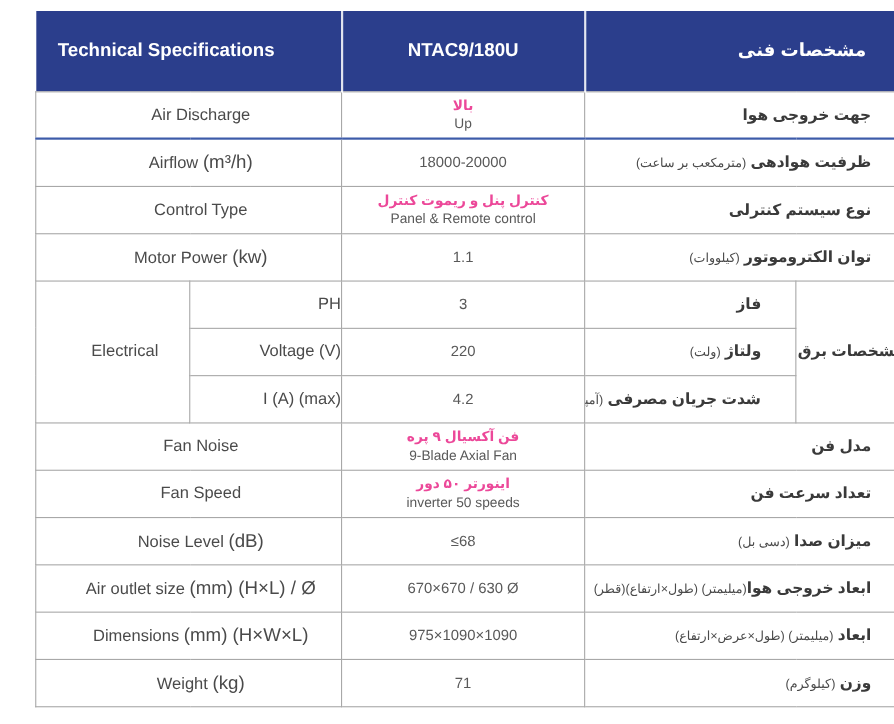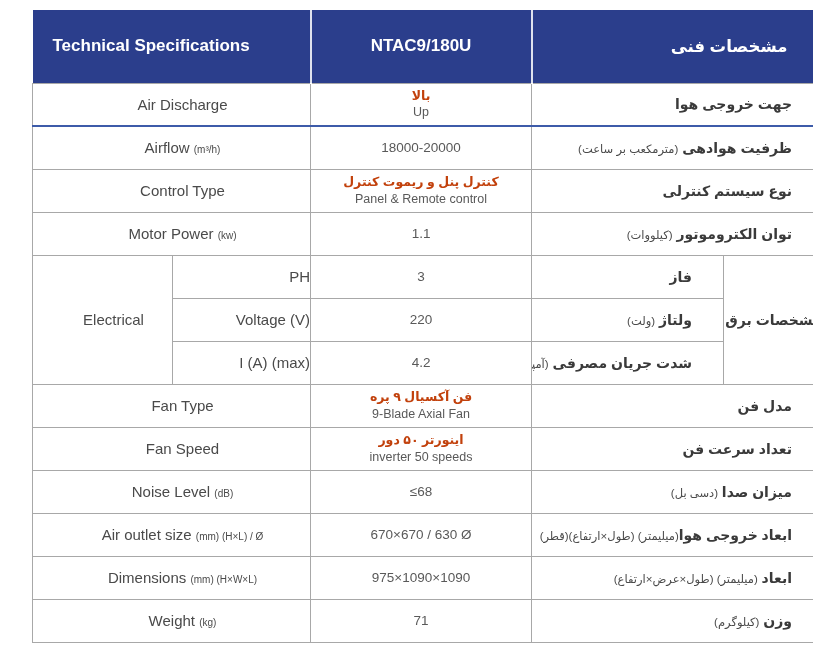--- a/index.html
+++ b/index.html
@@ -26,28 +26,28 @@
   }
   th.h-en{text-align:left;padding-left:20px;font-size:17px;}
   th.h-model{text-align:center;font-size:17px;border-left:2px solid rgba(255,255,255,.85);}
   th.h-fa{text-align:right;padding-right:36px;font-size:16.5px;direction:rtl;border-left:2px solid rgba(255,255,255,.85);}
 
   
   td.en{
     text-align:center;padding-left:22px;color:#4A4A4A;font-size:15px;
     white-space:nowrap;
   }
-  td.en .sub{font-size:10px;color:#4A4A4A;}
+  td.en .sub{font-size:17px;color:#4A4A4A;}
   td.en-sub{
     text-align:right;padding-left:14px;color:#4A4A4A;font-size:15px;white-space:nowrap;
   }
 
   
   td.val{text-align:center;color:#595959;font-size:13.5px;}
-  .value-fa{display:block;font-weight:bold;font-size:12.5px;color:#c2410c;line-height:1.3;direction:rtl;}
+  .value-fa{display:block;font-weight:bold;font-size:12.5px;color:#ec4899;line-height:1.3;direction:rtl;}
   .value-en{display:block;font-size:12.5px;color:#595959;line-height:1.3;}
 
   
   td.fa{
     direction:rtl;text-align:right;padding-right:31px;
     font-weight:bold;font-size:14px;color:#3A3A3A;white-space:nowrap;
   }
   td.fa .sub{font-weight:normal;font-size:11.5px;color:#4A4A4A;}
   td.fa-group{
     direction:rtl;text-align:center;font-weight:bold;font-size:14px;color:#3A3A3A;
@@ -121,21 +121,21 @@
         <td class="fa"><span>ولتاژ</span> <span class="sub">(ولت)</span></td>
       </tr>
 
       <tr class="body-row">
         <td class="en-sub">I (A) (max)</td>
         <td class="val">4.2</td>
         <td class="fa"><span>شدت جریان مصرفی</span> <span class="sub">(آمپر)</span></td>
       </tr>
 
       <tr class="body-row">
-        <td class="en" colspan="2"><span>Fan Type</span></td>
+        <td class="en" colspan="2"><span>Fan Noise</span></td>
         <td class="val">
           <span class="value-fa">فن آکسیال ۹ پره</span>
           <span class="value-en">9-Blade Axial Fan</span>
         </td>
         <td class="fa" colspan="2"><span>مدل فن</span></td>
       </tr>
 
       <tr class="body-row">
         <td class="en" colspan="2"><span>Fan Speed</span></td>
         <td class="val">

